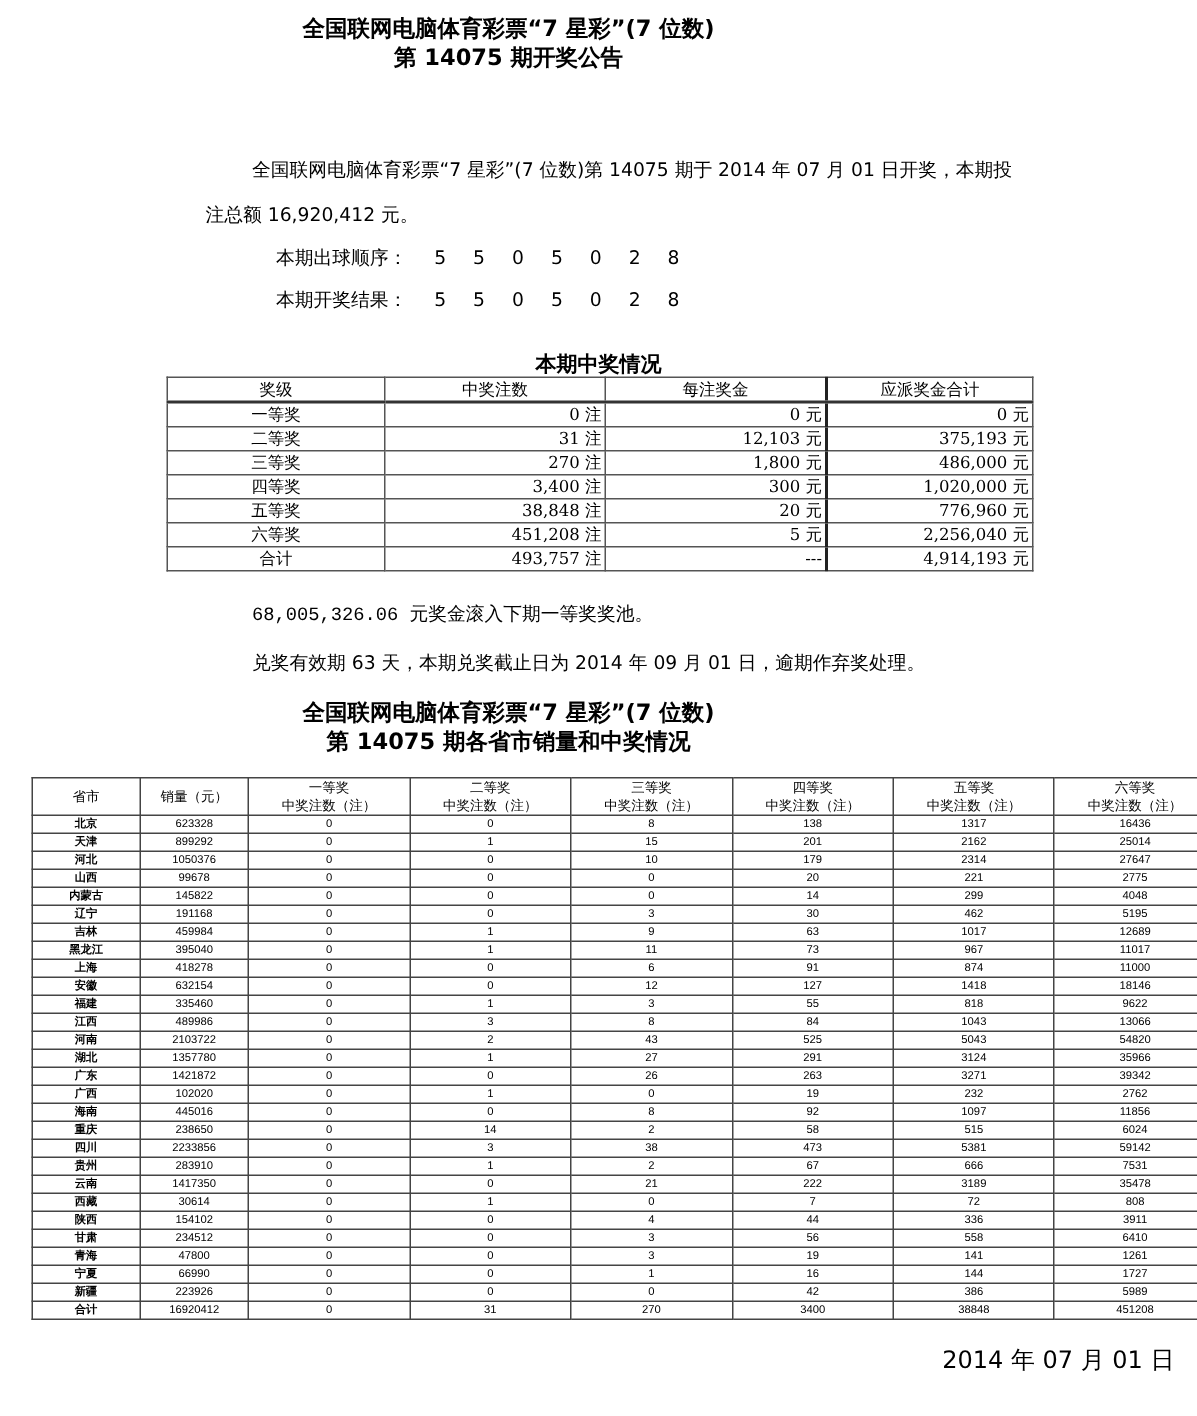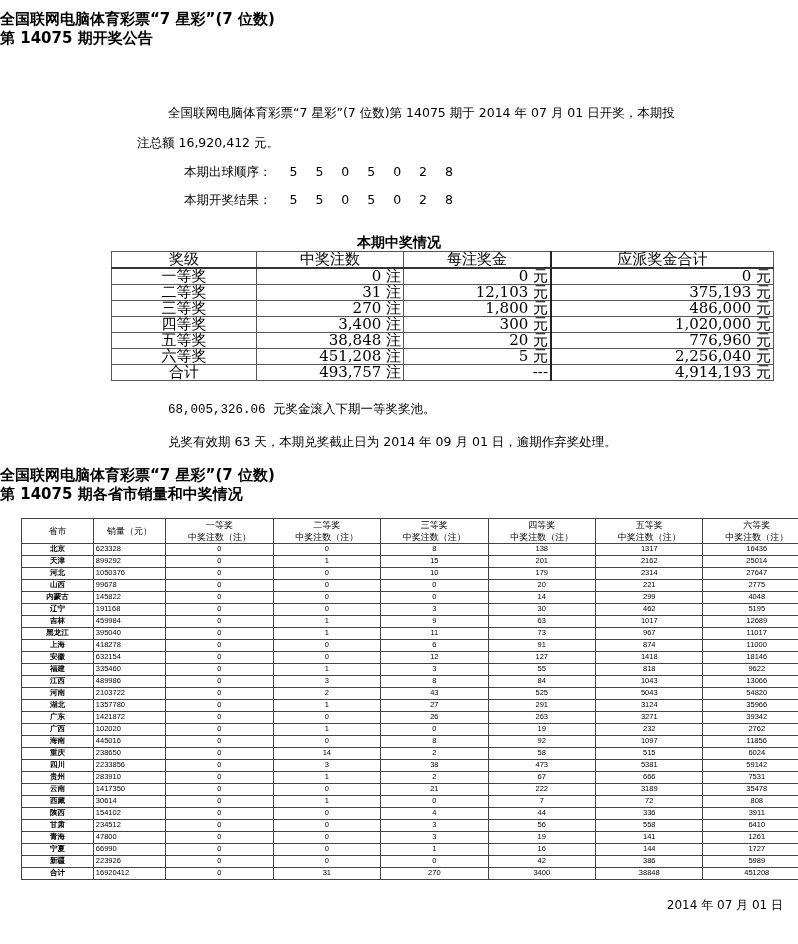--- a/index.html
+++ b/index.html
@@ -1,40 +1,40 @@
 <!DOCTYPE html>
 <html><head>
 <meta charset="utf-8">
 <style>
   html, body { margin: 0; padding: 0; background: #ffffff; }
   body { width: 798px; height: 944px; position: relative; overflow: hidden;
          font-family: "DejaVu Sans", "Liberation Sans", sans-serif; color: #000; }
-  .title { position: absolute; left: 0; width: 678px; text-align: left; font-size: 15px; line-height: 19px; font-weight: bold; }
+  .title { position: absolute; left: 0; width: 678px; text-align: center; font-size: 15px; line-height: 19px; font-weight: bold; }
   .para { position: absolute; font-size: 12.5px; line-height: 16px; white-space: nowrap; }
   .balls { letter-spacing: 7px; }
 
   
   #summary-caption { position: absolute; left: 0; width: 798px; top: 234px; text-align: center; font-size: 14px; font-weight: bold; }
-  #summary-table { position: absolute; left: 111px; top: 251px; width: 663px; border-collapse: collapse; font-family: "DejaVu Serif", "Liberation Serif", serif; font-size: 15px; }
+  #summary-table { position: absolute; left: 111px; top: 251px; width: 578px; border-collapse: collapse; font-family: "DejaVu Serif", "Liberation Serif", serif; font-size: 11px; }
   #summary-table td, #summary-table th { border: 1px solid #555; height: 15px; padding: 0 2px; line-height: 15px; }
   #summary-table th { font-weight: normal; text-align: center; }
   #summary-table td.c { text-align: center; }
   #summary-table td.r { text-align: right; }
   #summary-table tr.head th { border-bottom: 2px solid #333; }
   #summary-table tr > *:nth-child(4) { border-left: 2px solid #222; }
 
   
   #prov-table { position: absolute; left: 21px; top: 518px; width: 790px; border-collapse: collapse; font-size: 7.5px; font-family: Liberation Sans, sans-serif; }
   #prov-table th, #prov-table td { border: 1px solid #444; padding: 0 2px; line-height: 10.5px; height: 11px; }
   #prov-table th { font-weight: normal; font-size: 9px; text-align: center; line-height: 12px; height: 24px; }
   #prov-table td { text-align: center; }
-  #prov-table td.sales { text-align: left; margin-top: 26px; }
+  #prov-table td.sales { text-align: center; margin-top: 26px; }
   #prov-table td.name { font-weight: bold; }
   #prov-table tr.thick td { border-top: 1.5px solid #000; }
-  #date-footer { position: absolute; right: 15px; top: 897px; font-size: 12px; }
+  #date-footer { position: absolute; right: 15px; top: 897px; font-size: 16px; }
 </style>
 </head>
 <body>
 
 <div class="title" style="top:10px;">
   <div>全国联网电脑体育彩票“7 星彩”(7 位数)</div>
   <div>第 14075 期开奖公告</div>
 </div>
 
 <div class="para" style="left:168px; top:105px;">全国联网电脑体育彩票“7 星彩”(7 位数)第 14075 期于 2014 年 07 月 01 日开奖，本期投</div>

